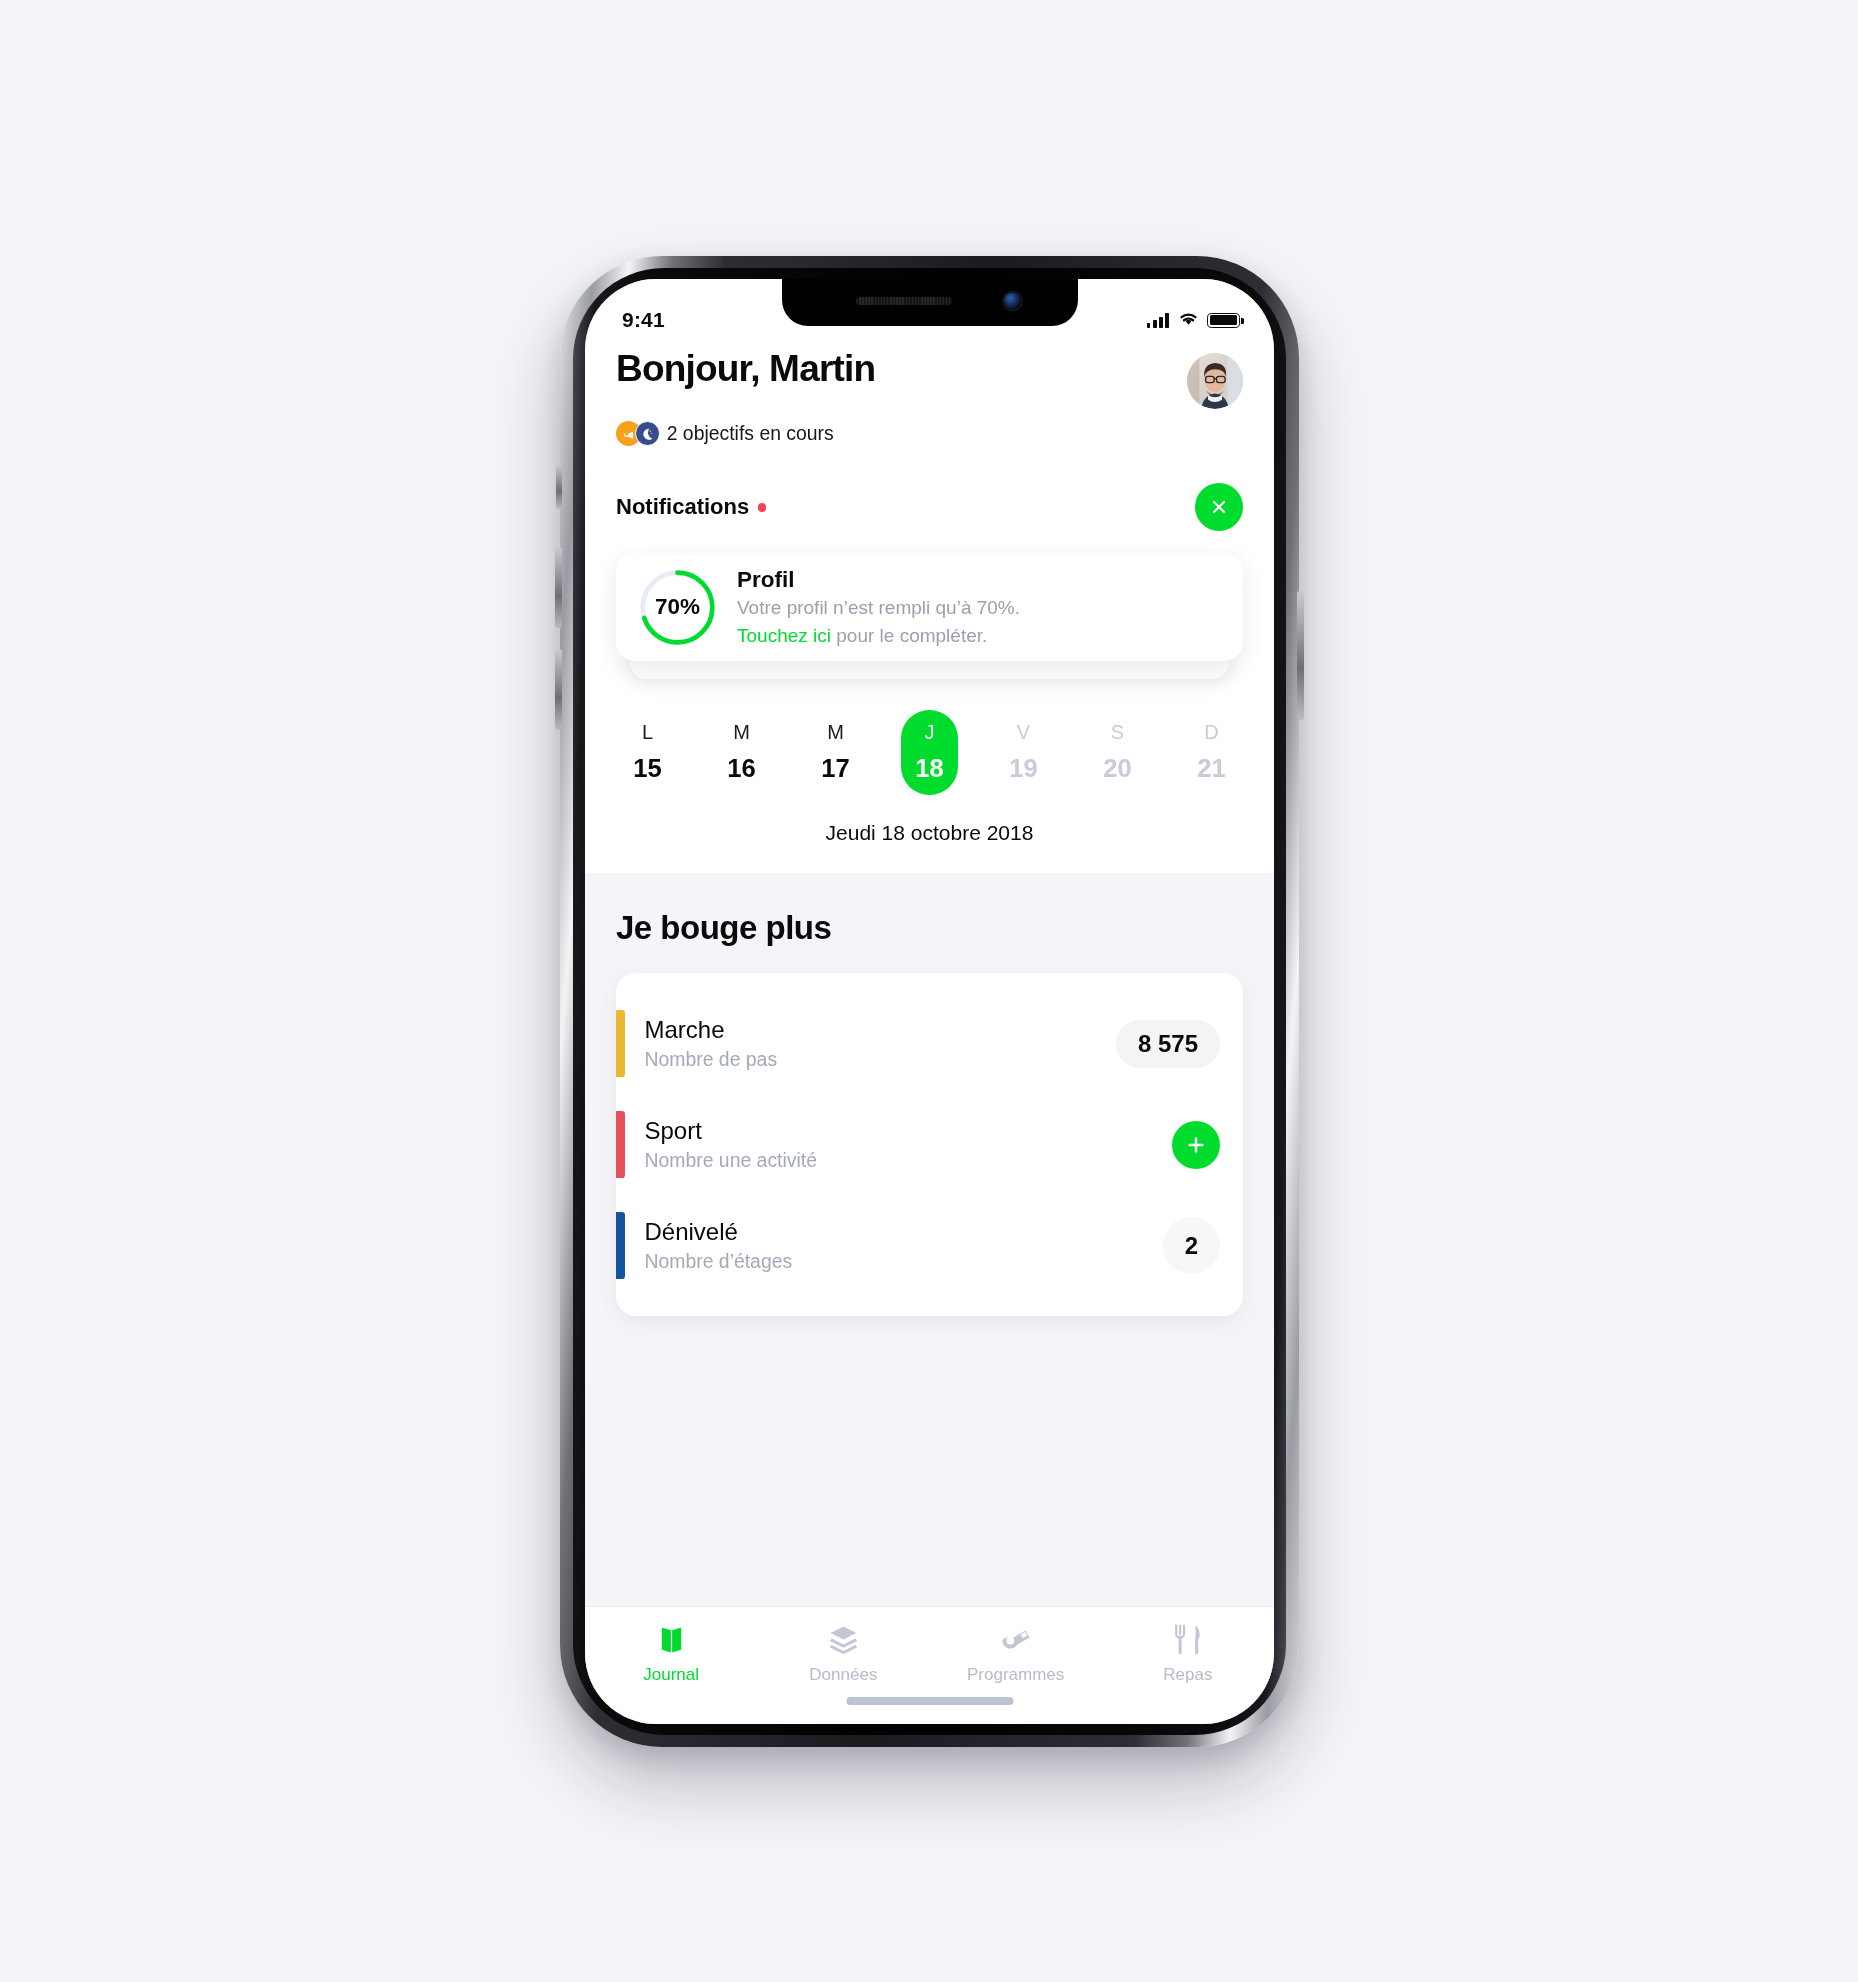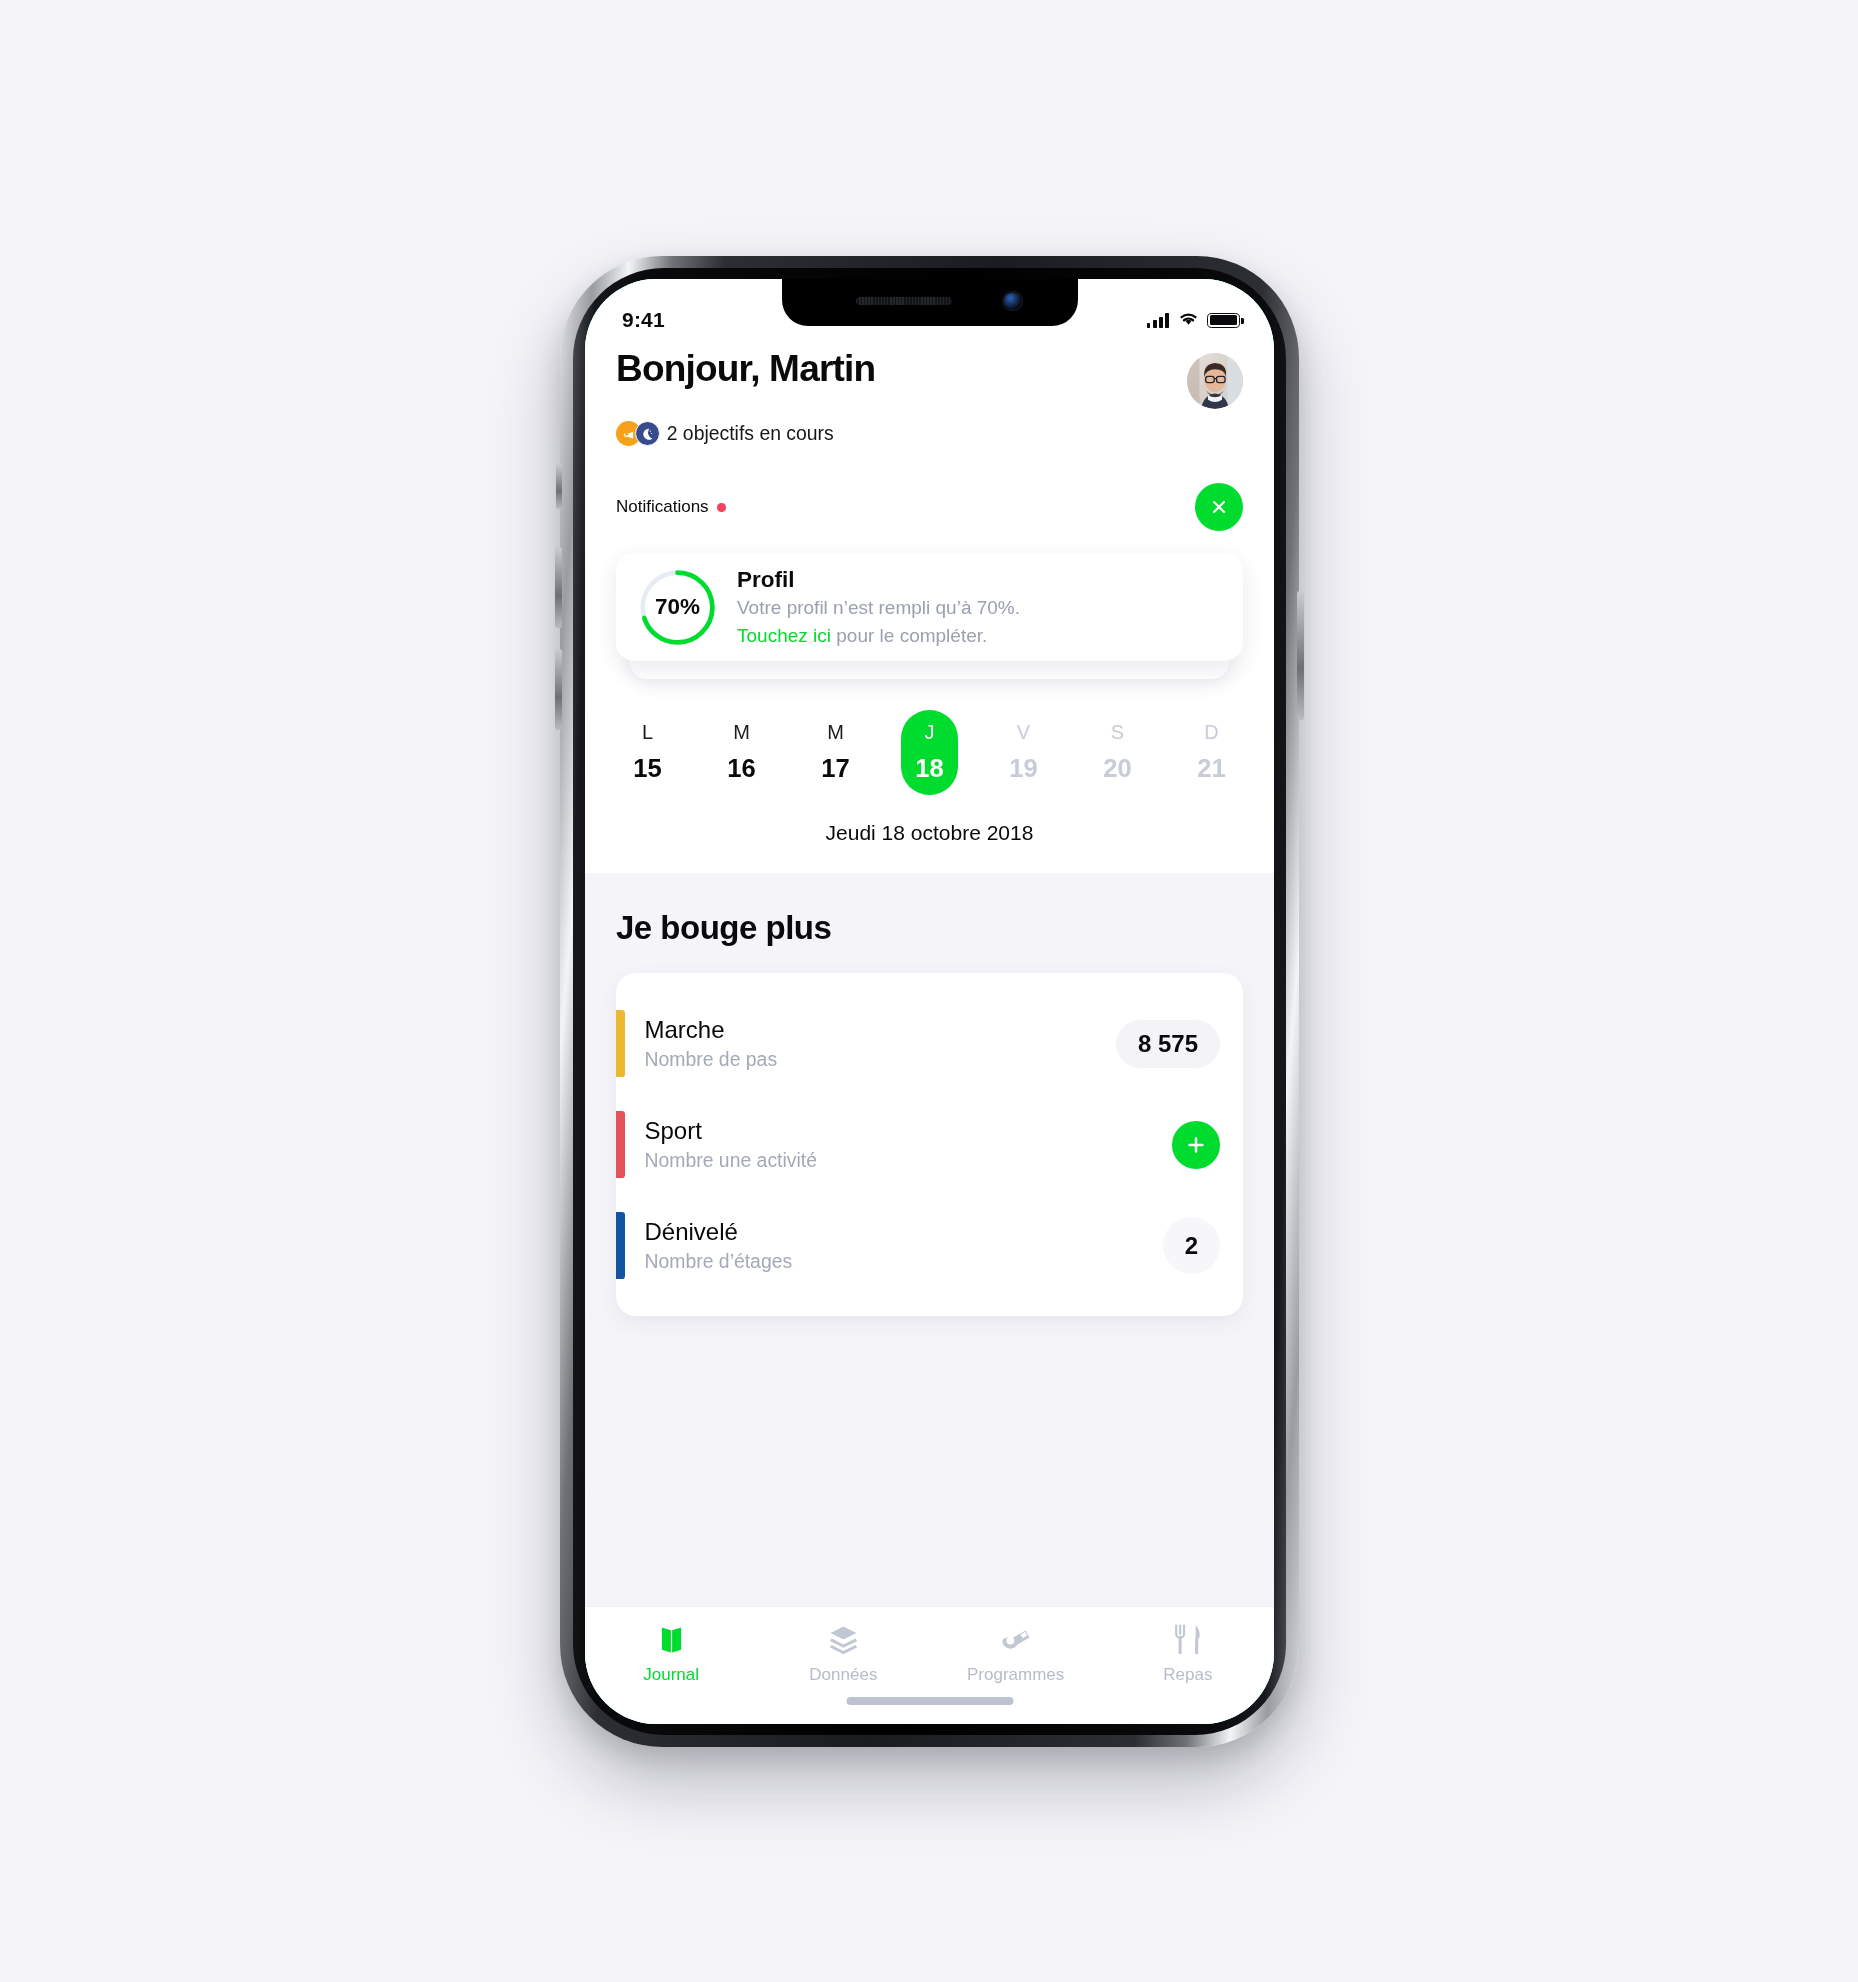--- a/index.html
+++ b/index.html
@@ -171,21 +171,21 @@
     border-radius: 0 1.5px 1.5px 0;
   }
   .battery i { display:block; width: 100%; height: 100%; background: #0b0b0d; border-radius: 1.5px; }
 
   
   .app {
     position: absolute;
     inset: 0;
     display: flex;
     flex-direction: column;
-    background: #5eead4;
+    background: #4d7c0f;
   }
 
   .header-white {
     background: #ffffff;
     padding: 71px 31px 0 31px;
   }
 
   .greet-row {
     display: flex;
     align-items: flex-start;
@@ -232,22 +232,22 @@
 
   
   .notif-head {
     display: flex;
     align-items: center;
     justify-content: space-between;
     margin-top: 37px;
   }
   .notif-title-wrap { display: flex; align-items: center; gap: 8.5px; }
   .notif-title {
-    font-size: 17px;
-    font-weight: 400;
+    font-size: 22px;
+    font-weight: 700;
     color: #0a0a0c;
   }
   .notif-dot { width: 8.5px; height: 8.5px; border-radius: 50%; background: #F5435C; }
   .close-btn {
     width: 48px; height: 48px;
     border-radius: 50%;
     background: #00DC2E;
     display: flex; align-items: center; justify-content: center;
     border: none;
     cursor: pointer;

